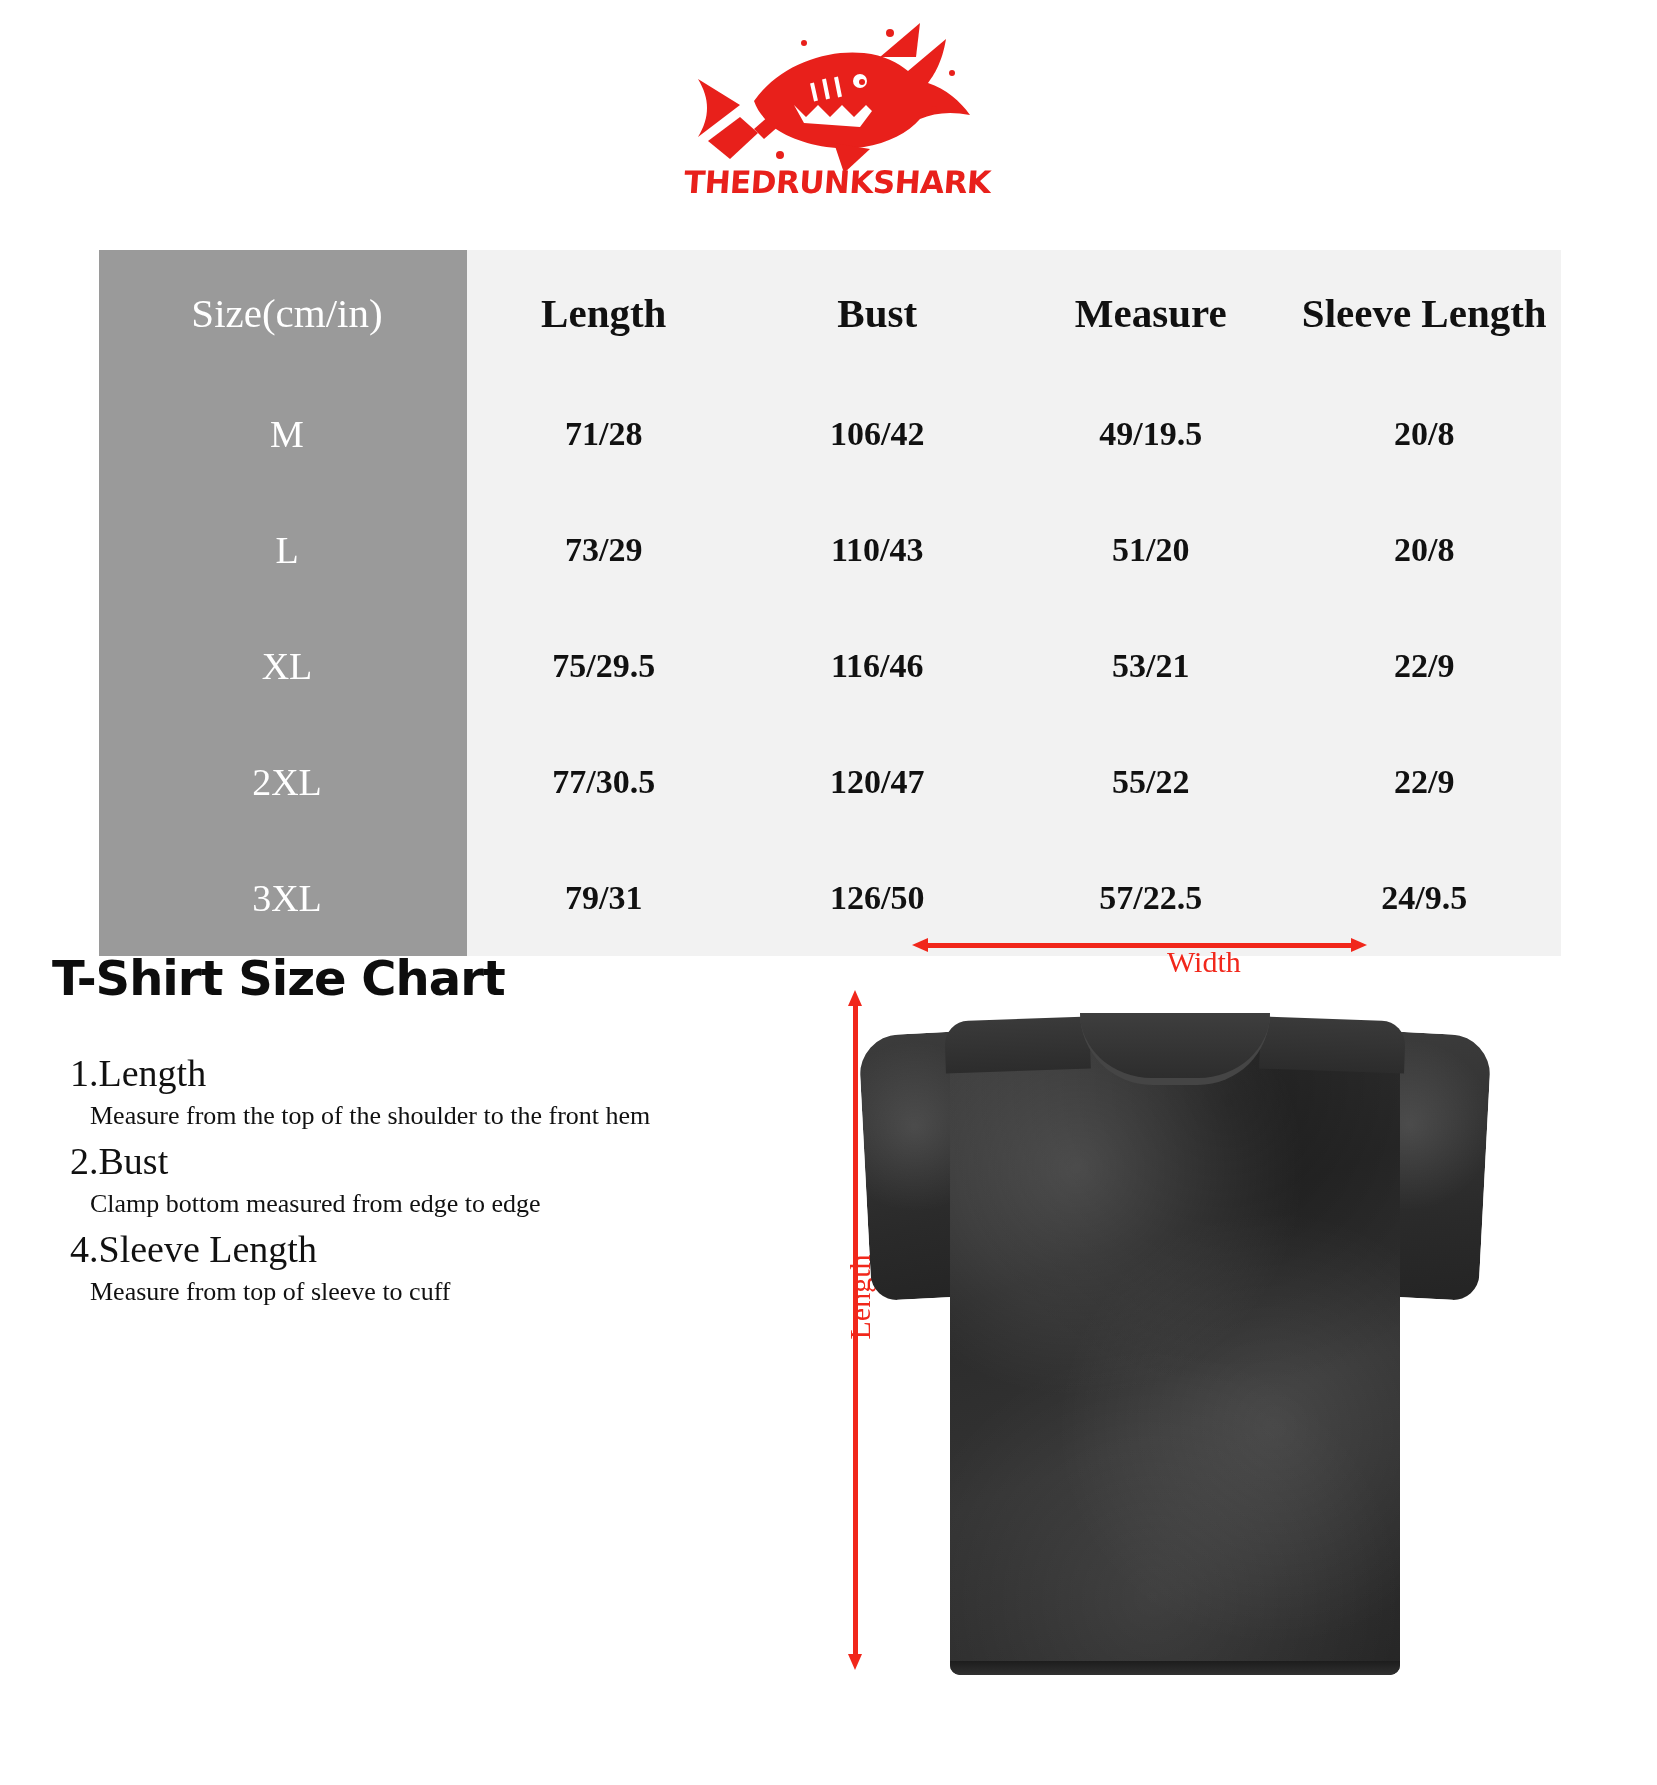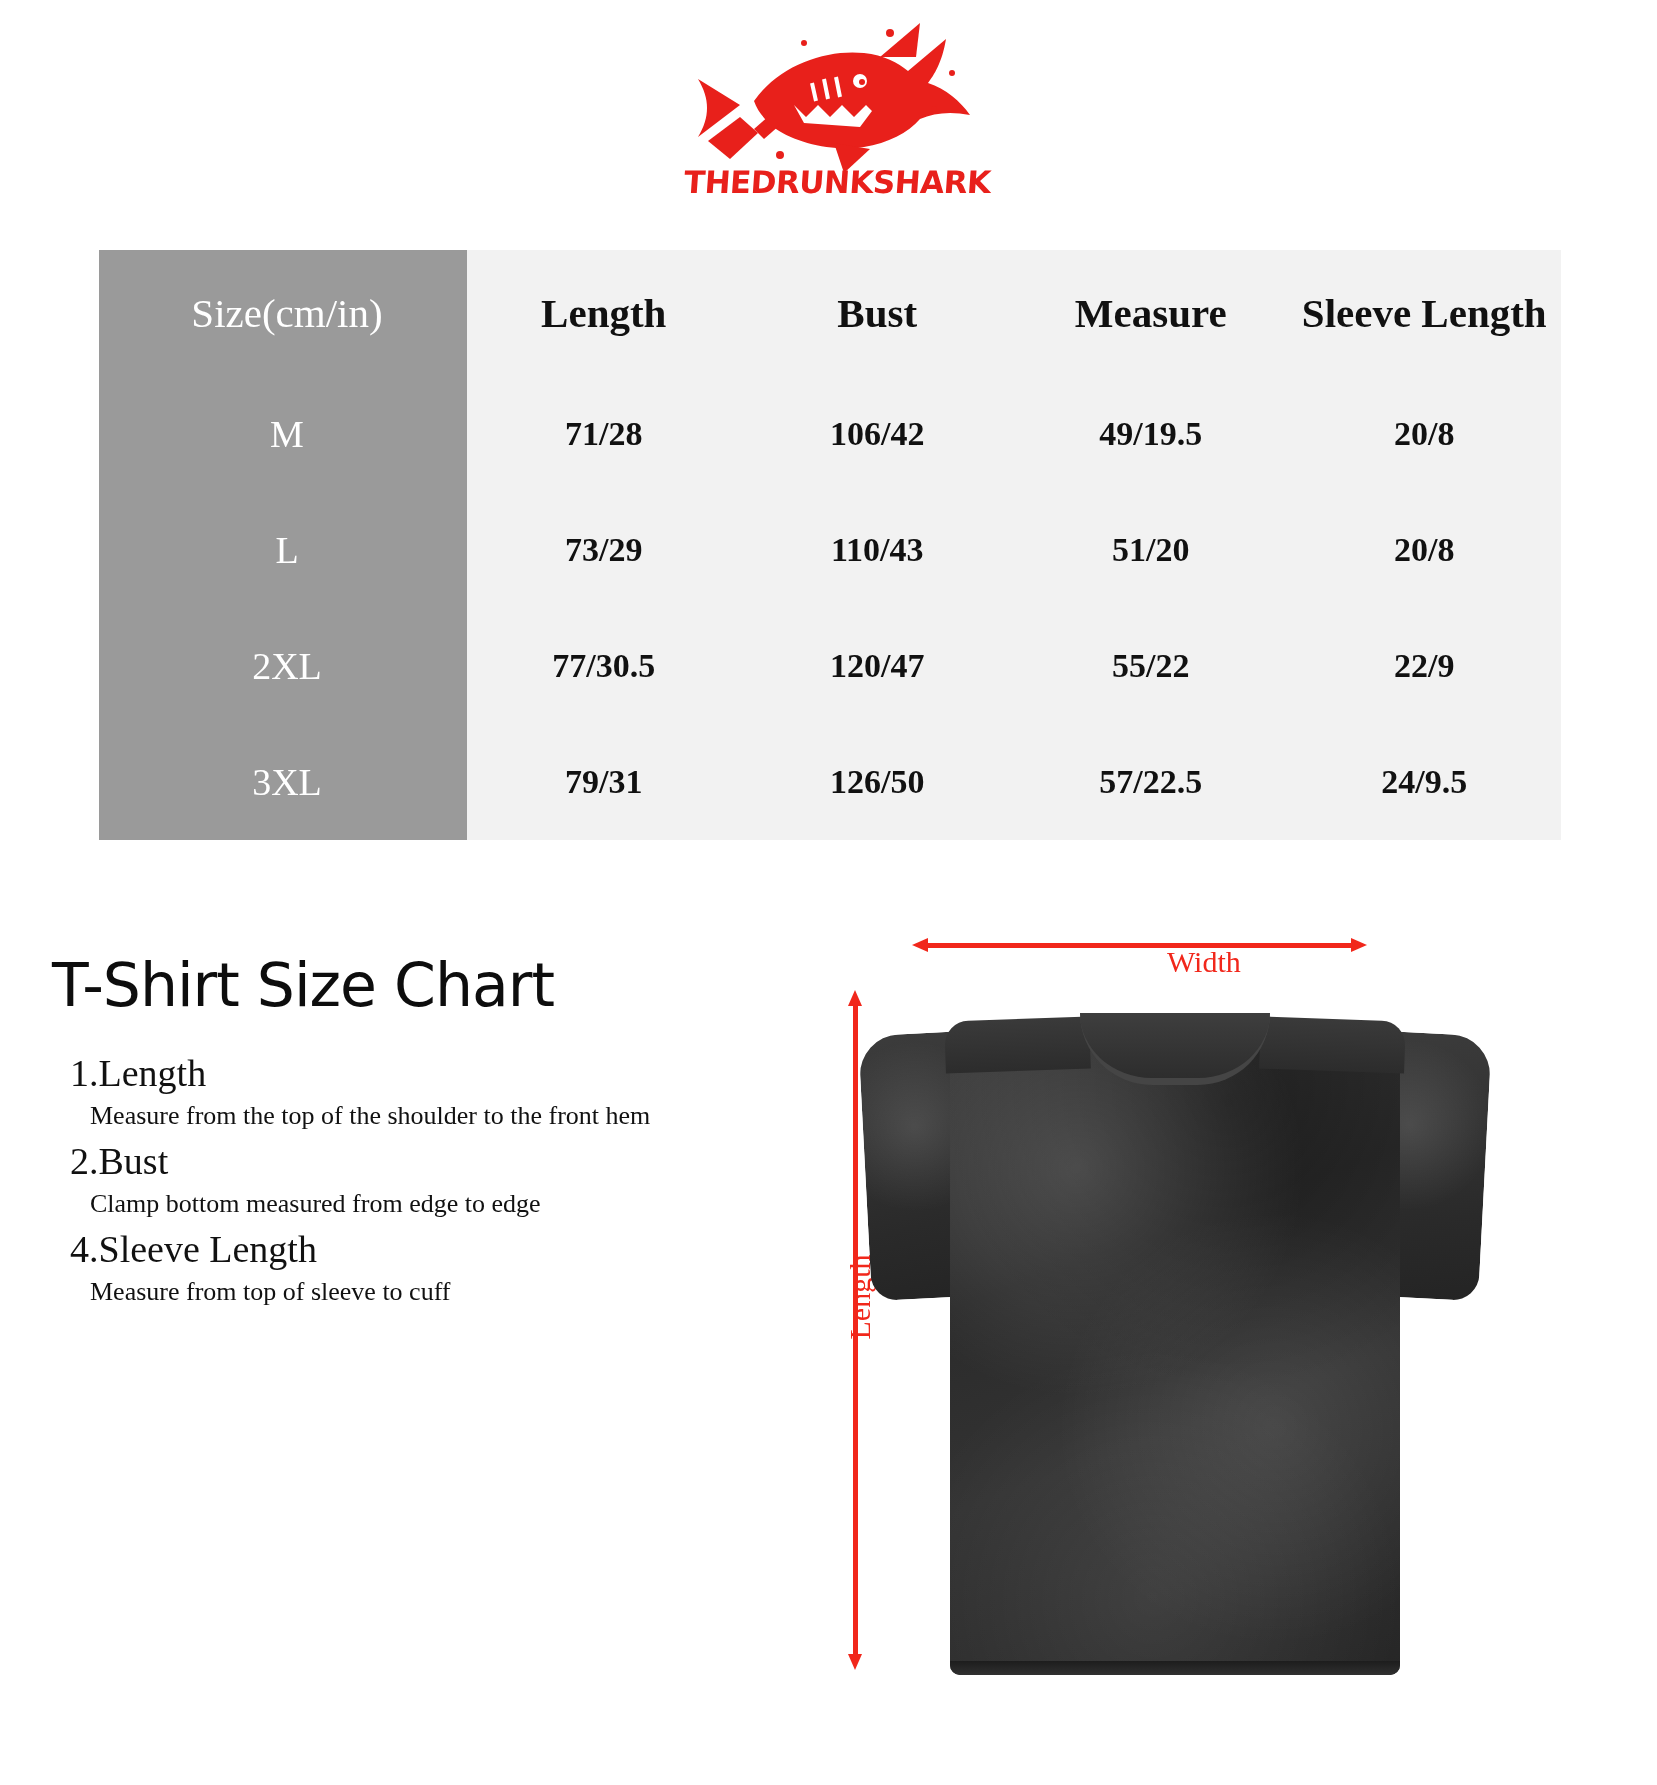--- a/index.html
+++ b/index.html
@@ -95,22 +95,22 @@
     left: 0;
     top: 955px;
     width: 1657px;
     height: 830px;
   }
   .chart-title {
     position: absolute;
     left: 52px;
     top: -5px;
     font-family: "DejaVu Sans", sans-serif;
-    font-weight: normal;
-    font-size: 60px;
+    font-weight: bold;
+    font-size: 48px;
     letter-spacing: -1px;
     color: #0d0d0d;
   }
   .instructions {
     position: absolute;
     left: 70px;
     top: 95px;
     width: 740px;
   }
   .instr-item { margin-bottom: 6px; }
@@ -342,20 +342,27 @@
     <td class="datacell">20/8</td>
   </tr>
   <tr>
     <td class="sizecol body-size">L</td>
     <td class="datacell">73/29</td>
     <td class="datacell">110/43</td>
     <td class="datacell">51/20</td>
     <td class="datacell">20/8</td>
   </tr>
   <tr>
+    <td class="sizecol body-size">XL</td>
+    <td class="datacell">75/29.5</td>
+    <td class="datacell">116/46</td>
+    <td class="datacell">53/21</td>
+    <td class="datacell">22/9</td>
+  </tr>
+  <tr>
     <td class="sizecol body-size">2XL</td>
     <td class="datacell">77/30.5</td>
     <td class="datacell">120/47</td>
     <td class="datacell">55/22</td>
     <td class="datacell">22/9</td>
   </tr>
   <tr>
     <td class="sizecol body-size">3XL</td>
     <td class="datacell">79/31</td>
     <td class="datacell">126/50</td>

